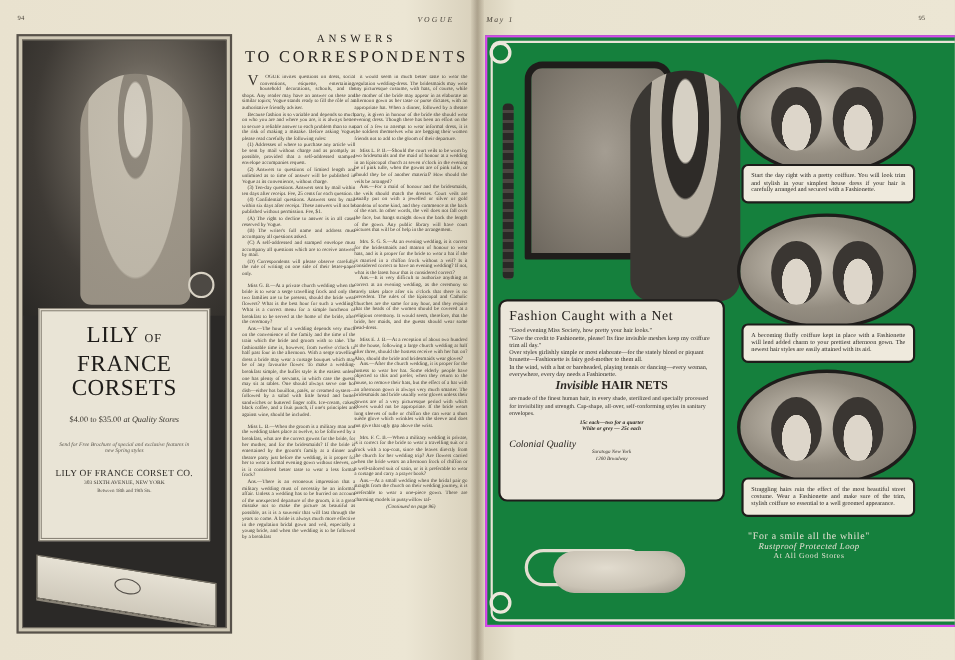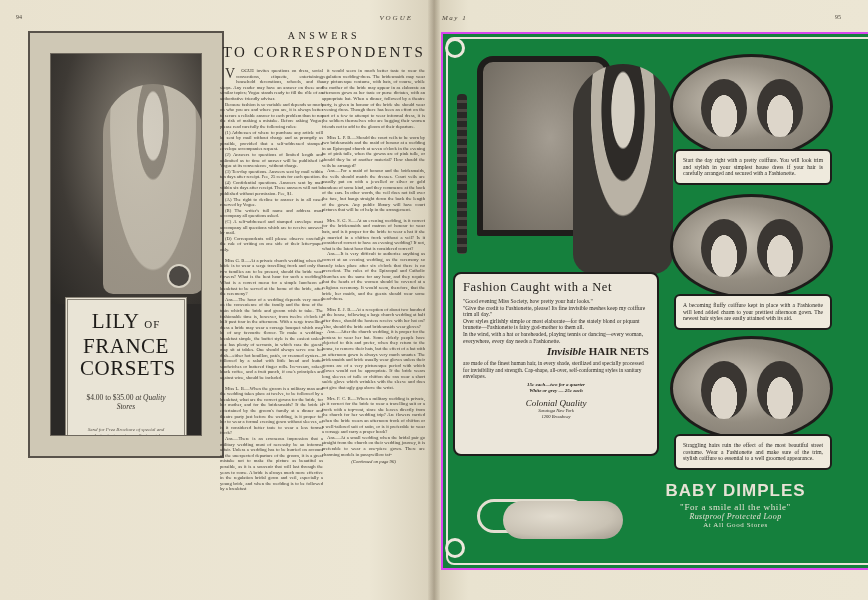--- a/index.html
+++ b/index.html
@@ -8,21 +8,21 @@
 
   .page { position: absolute; top: 0; height: 600px; background: #ebe5d3; }
   .page.left { left: 0; width: 434px; background: linear-gradient(90deg, #e9e2cf 0%, #ece6d4 85%, #d8d0bb 100%); }
   .page.right { left: 434px; width: 434px; background: linear-gradient(90deg, #d6ceb8 0%, #e9e3d0 8%, #ece6d4 100%); }
   .gutter { position: absolute; left: 428px; top: 0; width: 12px; height: 600px; background: linear-gradient(90deg, rgba(120,105,80,0.05), rgba(90,75,55,0.35), rgba(120,105,80,0.05)); }
 
   .folio { position: absolute; top: 14px; font-size: 6px; color: #4a443b; }
   .running-head { position: absolute; top: 14px; font-size: 7px; font-style: italic; letter-spacing: 2px; color: #4a443b; }
 
   
-  .lily-ad { position: absolute; left: 28px; top: 31px; width: 196px; height: 427px; border: 2px solid #58524a; background: #cfc8b5; padding: 20px; }
+  .lily-ad { position: absolute; left: 15px; top: 31px; width: 196px; height: 545px; border: 2px solid #58524a; background: #cfc8b5; padding: 3px; }
   .lily-inner { position: relative; width: 100%; height: 100%; border: 1px solid #6e685e; background: #2b2927; overflow: hidden; }
   .lily-photo { position: absolute; left: 0; top: 0; right: 0; height: 250px; background: radial-gradient(ellipse at 60% 35%, #9c958a 0%, #6a645b 30%, #3e3a35 65%, #2a2825 100%); }
   .lily-figure { position: absolute; left: 52px; top: 30px; width: 100px; height: 210px; border-radius: 50px 50px 10px 10px; background: radial-gradient(ellipse at 50% 20%, #d9d3c6 0 14%, #8f887c 15% 22%, #c9c2b3 23% 60%, #a39b8d 61%); opacity: 0.9; }
   .lily-seal { position: absolute; right: 10px; top: 210px; width: 24px; height: 24px; border-radius: 50%; border: 2px solid #d8d2c4; background: #4d4944; }
   .lily-card { position: absolute; left: 14px; right: 14px; top: 243px; height: 212px; border: 3px double #8a8478; background: #e9e4d6; padding: 10px 12px; text-align: center; }
   .lily-brand { font-size: 21px; letter-spacing: 0.5px; line-height: 22px; color: #1e1c19; }
   .lily-brand small { font-size: 11px; letter-spacing: 1px; }
   .lily-desc { margin-top: 16px; font-size: 12.5px; line-height: 16px; color: #2a2723; text-align: left; padding: 0 6px; }
   .lily-price { margin-top: 14px; font-size: 7.5px; color: #3a362f; }
   .lily-price i { font-style: italic; }
@@ -56,25 +56,25 @@
   .oval .face { position: absolute; width: 46px; height: 58px; top: 22px; border-radius: 50%; background: radial-gradient(ellipse at 50% 65%, #ddd6ca 0 40%, #3a3632 41%); }
   .oval .face.a { left: 28px; } .oval .face.b { left: 84px; }
   .oval.o1 { top: 20px; } .oval.o2 { top: 160px; } .oval.o3 { top: 302px; }
   .caption-box { position: absolute; left: 231px; width: 158px; background: #efeadd; border: 2px solid #1f1d1b; border-radius: 6px; padding: 6px 7px; font-size: 5.6px; line-height: 6.6px; color: #2a2723; text-align: justify; }
   .caption-box.k1 { top: 115px; } .caption-box.k2 { top: 260px; } .caption-box.k3 { top: 400px; }
 
   .fash-copy { position: absolute; left: 10px; top: 238px; width: 206px; height: 184px; background: #ebe6da; border: 2px solid #1f1d1b; border-radius: 8px; padding: 6px 8px; }
   .fash-headline { font-size: 12.5px; letter-spacing: 0.6px; color: #24211e; }
   .fash-body { margin-top: 3px; font-size: 5.6px; line-height: 6.6px; color: #2e2a25; }
   .fash-logo { margin-top: 4px; text-align: center; font-family: "DejaVu Serif", serif; font-size: 24px; font-weight: bold; letter-spacing: 1px; color: #1f1d1b; line-height: 24px; }
-  .fash-sub { text-align: right; margin-top: 1px; font-size: 11px; font-weight: bold; }
+  .fash-sub { text-align: center; margin-top: 1px; font-size: 11px; font-weight: bold; }
   .fash-sub i { font-style: italic; }
   .fash-desc { margin-top: 3px; font-size: 5.4px; line-height: 6.4px; color: #2e2a25; }
   .fash-price { margin-top: 3px; text-align: center; font-size: 5px; font-style: italic; font-weight: bold; line-height: 6px; }
-  .fash-colonial { margin-top: 4px; text-align: center; font-size: 9px; font-style: italic; font-family: Liberation Serif, serif; }
+  .fash-colonial { margin-top: 4px; font-size: 9px; font-style: italic; font-family: Liberation Serif, serif; }
   .fash-colonial-addr { text-align: center; font-size: 4.6px; font-style: italic; line-height: 5.4px; }
 
   .baby { position: absolute; left: 30px; top: 455px; width: 150px; height: 55px; }
   .baby-pin { position: absolute; left: 4px; top: 10px; width: 110px; height: 34px; border: 3px solid #e3ded1; border-radius: 18px; }
   .baby-body { position: absolute; left: 30px; top: 12px; width: 120px; height: 38px; border-radius: 22px; background: radial-gradient(ellipse at 40% 40%, #e2dccf 0%, #c9c2b4 60%, #9d968a 100%); }
 
   .dimples { position: absolute; left: 185px; top: 447px; width: 215px; text-align: center; color: #e7e2d5; }
   .dimples-title { font-family: "Liberation Sans", sans-serif; font-size: 17px; letter-spacing: 1px; font-weight: bold; }
   .dimples-sub { font-size: 16px; font-style: italic; margin-top: -1px; }
   .dimples-slogan { font-size: 9px; letter-spacing: 0.6px; margin-top: 1px; }
@@ -203,18 +203,17 @@
     <div class="fash-colonial-addr">Saratoga   New York</div>
     <div class="fash-colonial-addr">1200 Broadway</div>
   </div>
 
   <div class="baby">
     <div class="baby-pin"></div>
     <div class="baby-body"></div>
   </div>
 
   <div class="dimples">
-    <div class="dimples-title">BABY DIMPLES</div>
     <div class="dimples-slogan">"For a smile all the while"</div>
     <div class="dimples-feature">Rustproof   Protected Loop</div>
     <div class="dimples-stores">At All Good Stores</div>
   </div>
 </div>
 
 </body></html>

